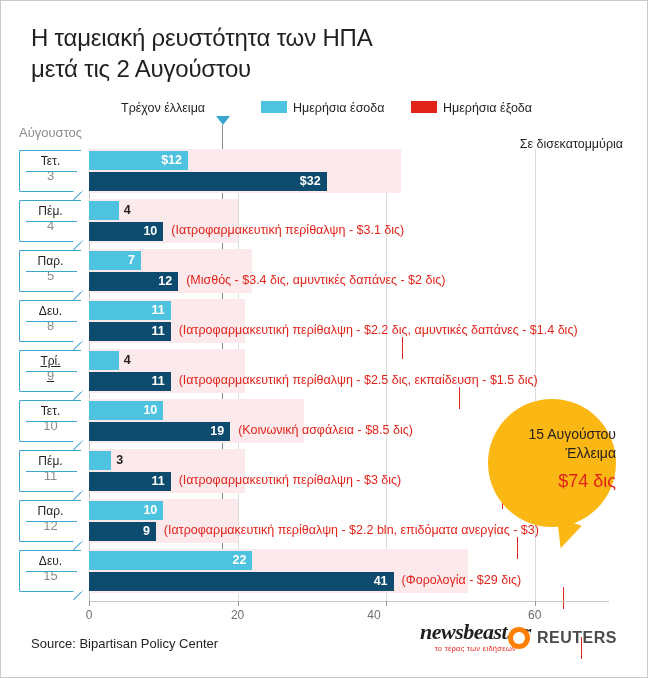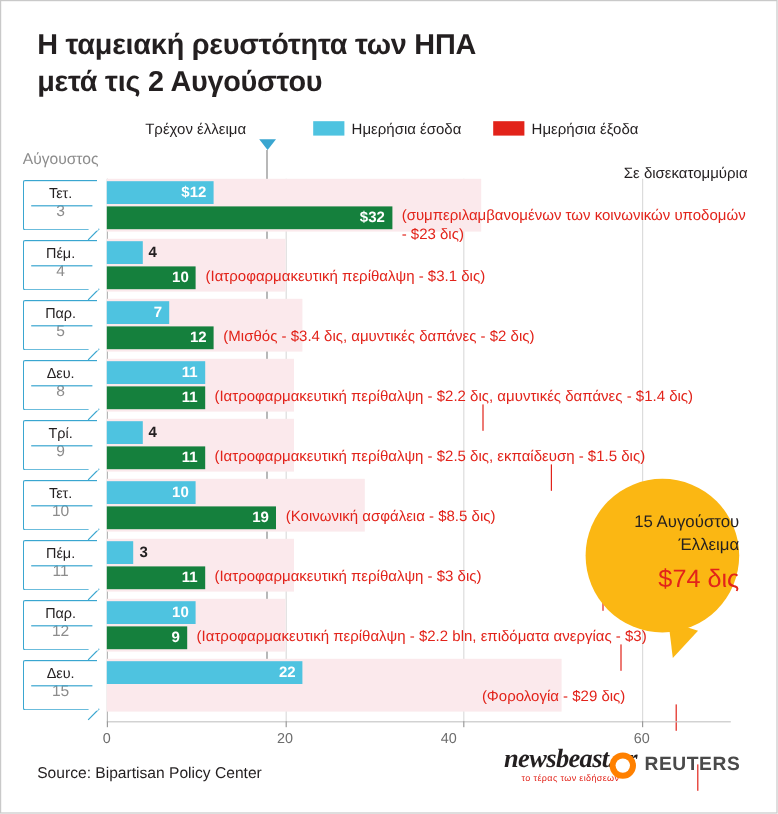--- a/index.html
+++ b/index.html
@@ -16,21 +16,21 @@
     box-sizing:border-box;
     border:1px solid #c9c9c9;
     background:#fff;
   }
   
   .title{
     position:absolute;
     left:30px; top:22px;
     width:560px;
     font-size:24px;
-    font-weight:bold;
+    font-weight:normal;
     line-height:1.28;
     color:#231f20;
     letter-spacing:-0.2px;
   }
   
   .legend{
     position:absolute;
     left:120px; top:100px;
     width:510px;
     height:18px;
@@ -95,21 +95,21 @@
     background:#fbe9ec;
     height:44px;
   }
   .row-group{position:absolute;left:0;width:100%;}
   .bar{
     position:absolute;
     height:19px;
     border-radius:0;
   }
   .bar-blue{background:#4ec3e0;}
-  .bar-red{background:#15803d;}
+  .bar-red{background:#0c4a6e;}
   .bar-val{
     position:absolute;
     font-size:12.5px;
     font-weight:bold;
     color:#ffffff;
     line-height:19px;
     right:6px;
     top:0;
   }
   .bar-val.outside{
@@ -216,21 +216,21 @@
     color:#231f20;
   }
   .callout .c1{
     display:block;
     font-size:14px;
     margin-top:26px;
     line-height:1.35;
   }
   .callout .c2{
     display:block;
-    font-size:21px;
+    font-size:18px;
     color:#e2231a;
     margin-top:8px;
     font-weight:normal;
   }
   .callout-tail{
     position:absolute;
     left:551px;top:520px;
     width:0;height:0;
     border-left:13px solid transparent;
     border-right:13px solid transparent;
@@ -329,27 +329,26 @@
       <div class="gridline" style="left: 0px; background: rgb(184, 184, 184);"></div>
       <div class="band" style="top: 0px; width: 312px;"></div>
       <div class="row-group" style="top: 0px; height: 44px;">
         <div class="datetab" style="top: 1px;">
           <span class="dow">Τετ.</span>
           <span class="sep"></span>
           <span class="dom">3</span>
           <span class="foldline"></span>
           <span class="fold"></span>
         </div>
-        <div class="bar bar-blue" style="left: 0px; top: 2px; width: 89px;">
+        <div class="bar bar-blue" style="left: 0px; top: 2px; width: 99px;">
           <span class="bar-val">$12</span>
         </div>
         <div class="bar bar-red" style="left: 0px; top: 23px; width: 237.714px;">
           <span class="bar-val">$32</span>
         </div>
-        <div class="annot wrap" style="top: 23px; left: 245.714px;">(συμπεριλαμβανομένων των κοινωνικών υποδομών - $23 δις)</div>
       </div>
       <div class="band" style="top: 50px; width: 148.571px;"></div>
       <div class="row-group" style="top: 50px; height: 44px;">
         <div class="datetab" style="top: 1px;">
           <span class="dow">Πέμ.</span>
           <span class="sep"></span>
           <span class="dom">4</span>
           <span class="foldline"></span>
           <span class="fold"></span>
         </div>
@@ -390,21 +389,21 @@
         <div class="bar bar-blue" style="left: 0px; top: 2px; width: 81.7143px;">
           <span class="bar-val">11</span>
         </div>
         <div class="bar bar-red" style="left: 0px; top: 23px; width: 81.7143px;">
           <span class="bar-val">11</span>
         </div>
         <div class="annot" style="top: 24px; left: 89.7143px;">(Ιατροφαρμακευτική περίθαλψη - $2.2 δις, αμυντικές δαπάνες - $1.4 δις)</div>
       </div>
       <div class="band" style="top: 200px; width: 156px;"></div>
       <div class="row-group" style="top: 200px; height: 44px;">
-        <div class="datetab" style="top: 1px;">
+        <div class="datetab" style="top: 1px; text-decoration: underline;">
           <span class="dow">Τρί.</span>
           <span class="sep"></span>
           <span class="dom">9</span>
           <span class="foldline"></span>
           <span class="fold"></span>
         </div>
         <div class="bar bar-blue" style="left: 0px; top: 2px; width: 29.7143px;">
           <span class="bar-val outside" style="left: 34.7143px; right: auto;">4</span>
         </div>
         <div class="bar bar-red" style="left: 0px; top: 23px; width: 81.7143px;">
@@ -467,20 +466,23 @@
       <div class="row-group" style="top: 400px; height: 44px;">
         <div class="datetab" style="top: 1px;">
           <span class="dow">Δευ.</span>
           <span class="sep"></span>
           <span class="dom">15</span>
           <span class="foldline"></span>
           <span class="fold"></span>
         </div>
         <div class="bar bar-blue" style="left: 0px; top: 2px; width: 163.429px;">
           <span class="bar-val">22</span>
+        </div>
+        <div class="bar bar-red" style="left: 0px; top: 23px; width: 304.571px;">
+          <span class="bar-val">41</span>
         </div>
         <div class="annot" style="top: 24px; left: 312.571px;">(Φορολογία - $29 δις)</div>
       </div>
       <div class="leader" style="left: 233px; top: 188px; width: 80px; height: 22px; border-left: none; border-bottom: none; border-right: 1px solid rgb(226, 35, 26); border-top: none;"></div>
       <div class="leader" style="left: 300px; top: 238px; width: 70px; height: 22px; border-left: none; border-bottom: none; border-right: 1px solid rgb(226, 35, 26); border-top: none;"></div>
       <div class="leader" style="left: 337px; top: 288px; width: 75px; height: 22px; border-left: none; border-bottom: none; border-right: 1px solid rgb(226, 35, 26); border-top: none;"></div>
       <div class="leader" style="left: 345px; top: 338px; width: 68px; height: 22px; border-left: none; border-bottom: none; border-right: 1px solid rgb(226, 35, 26); border-top: none;"></div>
       <div class="leader" style="left: 358px; top: 388px; width: 70px; height: 22px; border-left: none; border-bottom: none; border-right: 1px solid rgb(226, 35, 26); border-top: none;"></div>
       <div class="leader" style="left: 404px; top: 438px; width: 70px; height: 22px; border-left: none; border-bottom: none; border-right: 1px solid rgb(226, 35, 26); border-top: none;"></div>
       <div class="leader" style="left: 420px; top: 488px; width: 72px; height: 22px; border-left: none; border-bottom: none; border-right: 1px solid rgb(226, 35, 26); border-top: none;"></div>

